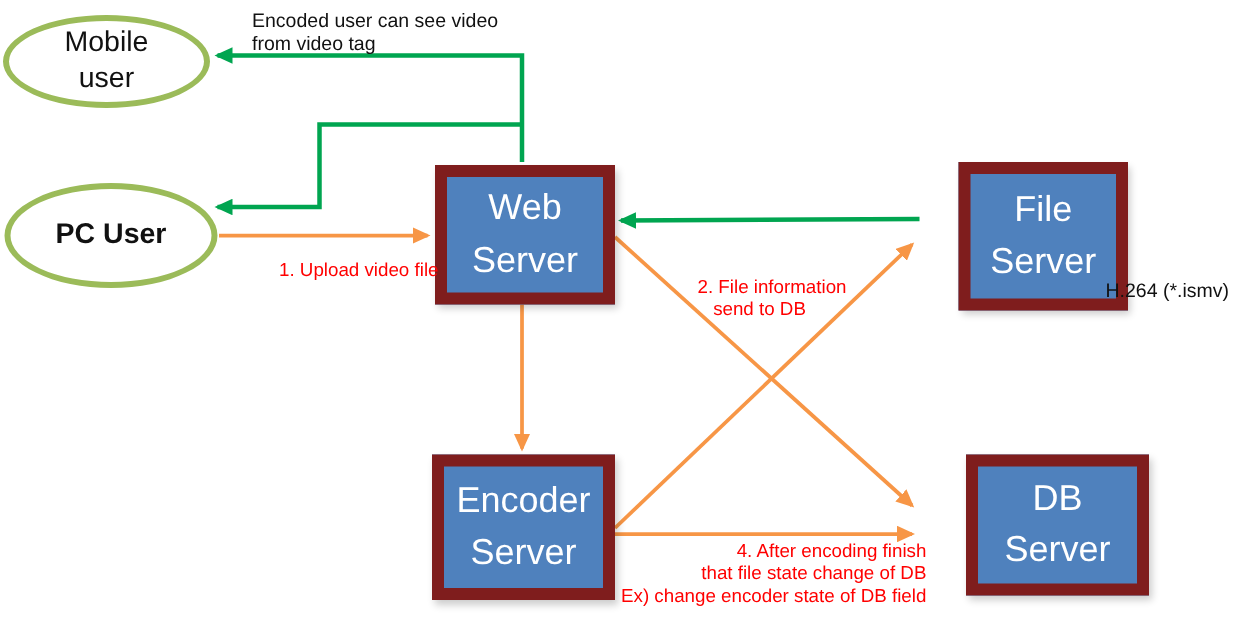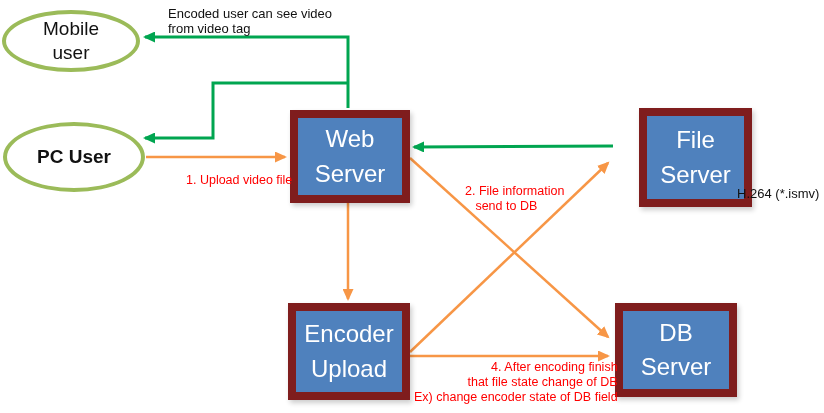--- a/index.html
+++ b/index.html
@@ -79,24 +79,24 @@
 Server</span>
   </div>
 
   <div class="node server" style="left:639px;top:108px;width:113px;height:99px;text-align:center;">
     <span class="nodetext">File
 Server</span>
   </div>
 
   <div class="node server" style="left:288px;top:303px;width:122px;height:97px;">
     <span class="nodetext">Encoder
-Upload</span>
+Server</span>
   </div>
 
-  <div class="node server" style="left:615px;top:303px;width:122px;height:94px;">
+  <div class="node server" style="left:644px;top:303px;width:122px;height:94px;">
     <span class="nodetext">DB
 Server</span>
   </div>
 
   <div class="lbl black" style="left:168px;top:6px;">Encoded user can see video
 from video tag</div>
 
 
   <div class="lbl red" style="left:162px;top:173px;margin-left:24px;">1. Upload video file</div>
 

